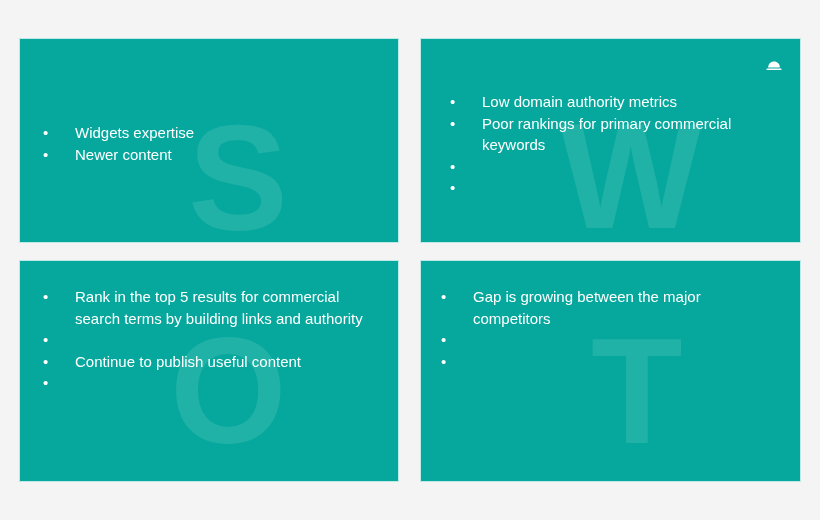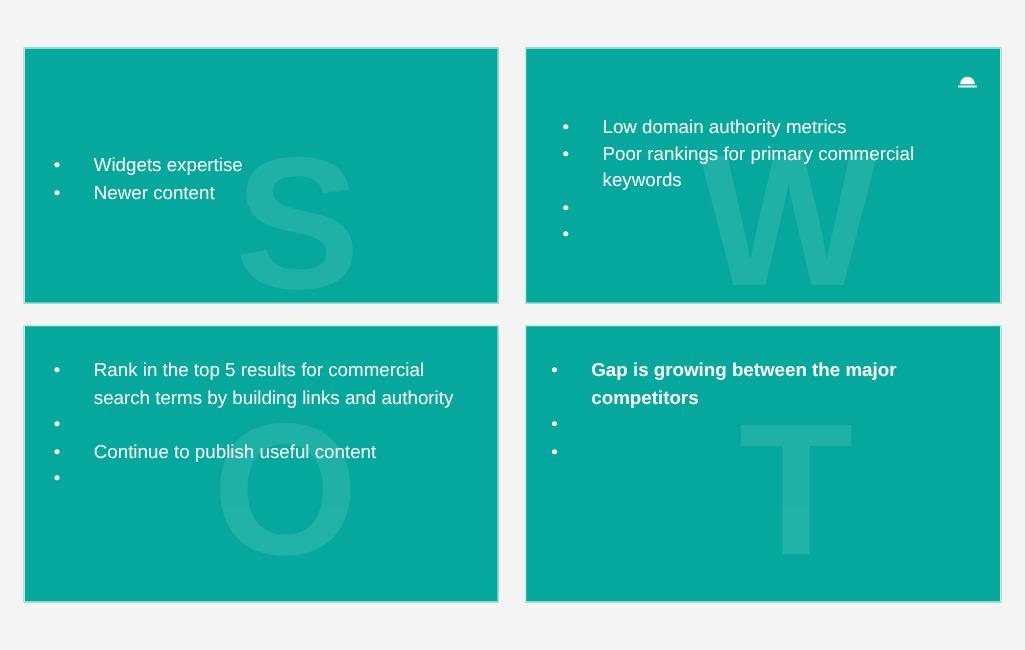--- a/index.html
+++ b/index.html
@@ -82,21 +82,21 @@
   }
 
   .bullet-text {
     flex: 1 1 auto;
     color: #ffffff;
     font-size: 15px;
     line-height: 21.5px;
   }
 
   .q-opportunities .bullet-text { max-width: 295px; }
-  .q-threats .bullet-text       { max-width: 278px; font-weight: bold; }
+  .q-threats .bullet-text       { max-width: 278px; }
   .q-weaknesses .bullet-text    { max-width: 250px; }
 
   .corner-icon {
     position: absolute;
     right: 17px;
     top: 18px;
     width: 18px;
     height: 16px;
     z-index: 3;
   }

